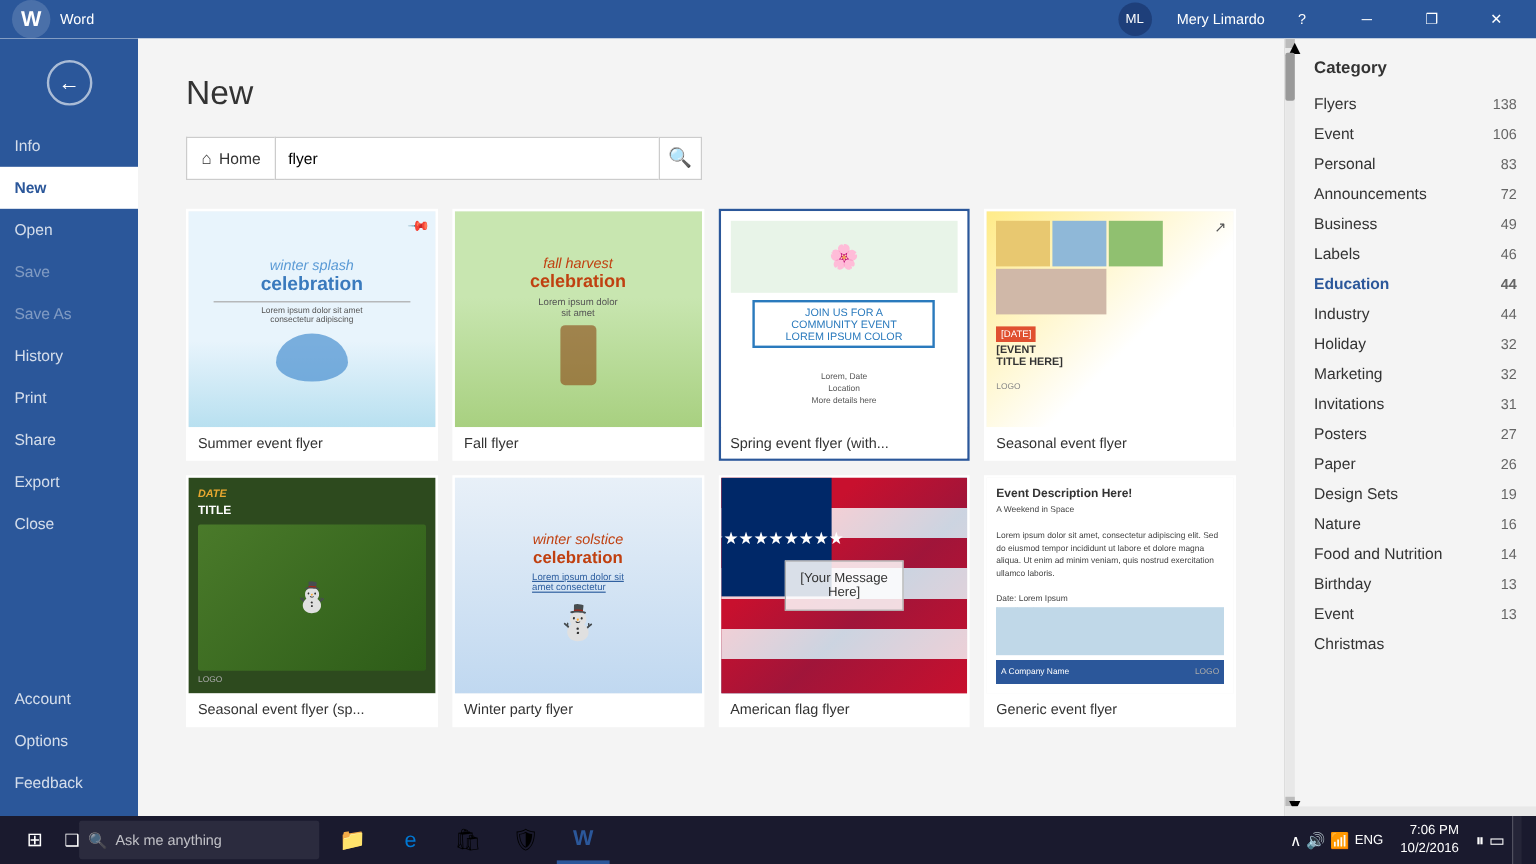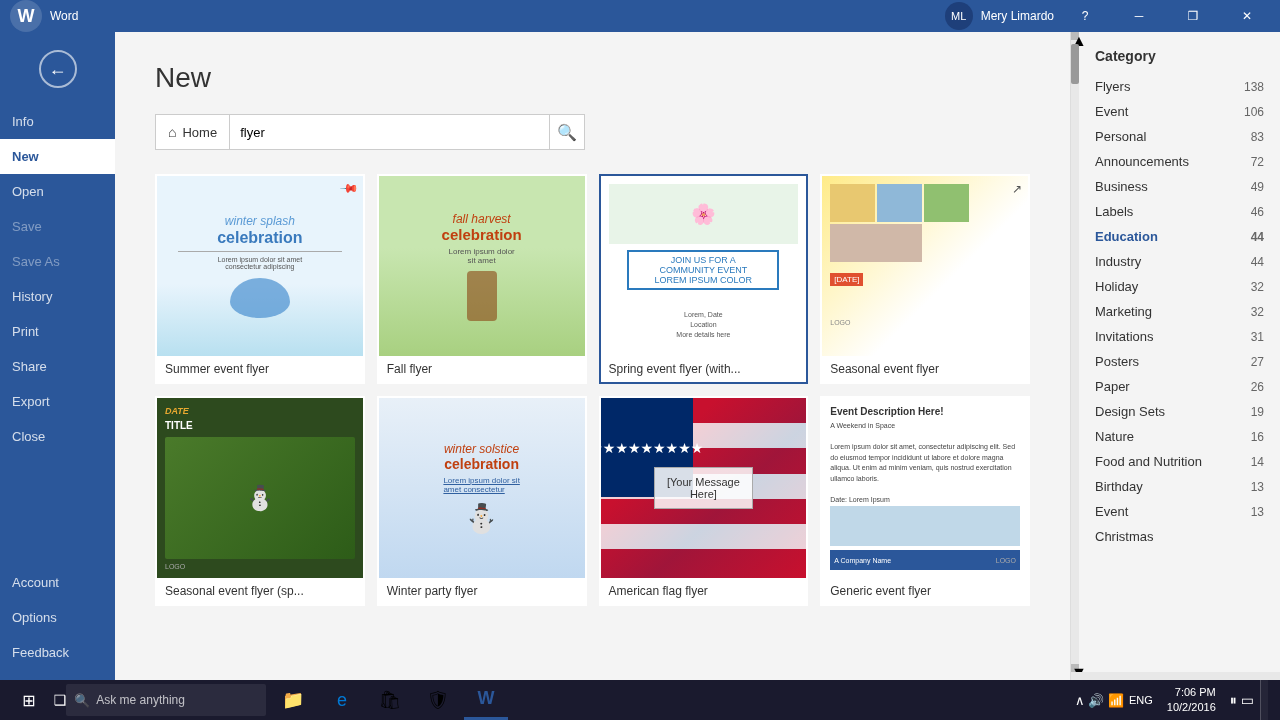--- a/index.html
+++ b/index.html
@@ -13,21 +13,21 @@
       align-items: center;
       justify-content: space-between;
       padding: 0 10px;
       color: white;
       font-size: 12px;
       flex-shrink: 0;
     }
     .titlebar-center { position: absolute; left: 50%; transform: translateX(-50%); font-size: 12px; color: white; }
     .titlebar-right { display: flex; align-items: center; gap: 8px; margin-left: auto; }
     .titlebar-btn { width: 46px; height: 32px; display: flex; align-items: center; justify-content: center; cursor: pointer; font-size: 12px; color: white; }
-    .user-area { display: flex; align-items: center; gap: 8px; color: white; font-size: 12px; cursor: pointer; }
+    .user-area { display: flex; align-items: center; gap: 21px; color: white; font-size: 12px; cursor: pointer; }
     .user-avatar { width: 28px; height: 28px; border-radius: 50%; background: #1e3f7a; display: flex; align-items: center; justify-content: center; font-size: 11px; color: white; overflow: hidden; }
 
     
     .app-body { display: flex; flex: 1; overflow: hidden; }
 
     
     .sidebar {
       width: 115px;
       background: #2b579a;
       display: flex;
@@ -479,20 +479,21 @@
           <div class="template-preview">
             <div class="tpl-seasonal">
               <div style="display:flex;gap:2px;flex-wrap:wrap;">
                 <div style="width:45px;height:38px;background:#e8c870;"></div>
                 <div style="width:45px;height:38px;background:#8fb8d8;"></div>
                 <div style="width:45px;height:38px;background:#90c070;"></div>
                 <div style="width:92px;height:38px;background:#d0b8a8;"></div>
               </div>
               <div style="margin-top:6px;">
                 <div style="font-size:8px;background:#e05030;color:white;padding:2px 4px;display:inline-block;">[DATE]</div>
+                <div style="font-size:9px;font-weight:bold;color:#333;">[EVENT<br>TITLE HERE]</div>
               </div>
               <div style="position:absolute;bottom:30px;left:8px;font-size:7px;color:#888;">LOGO</div>
             </div>
           </div>
           <span style="position:absolute;top:6px;right:6px;font-size:12px;color:#555;">↗</span>
           <div class="template-name">Seasonal event flyer</div>
         </div>
 
         <div class="template-card">
           <div class="template-preview">

